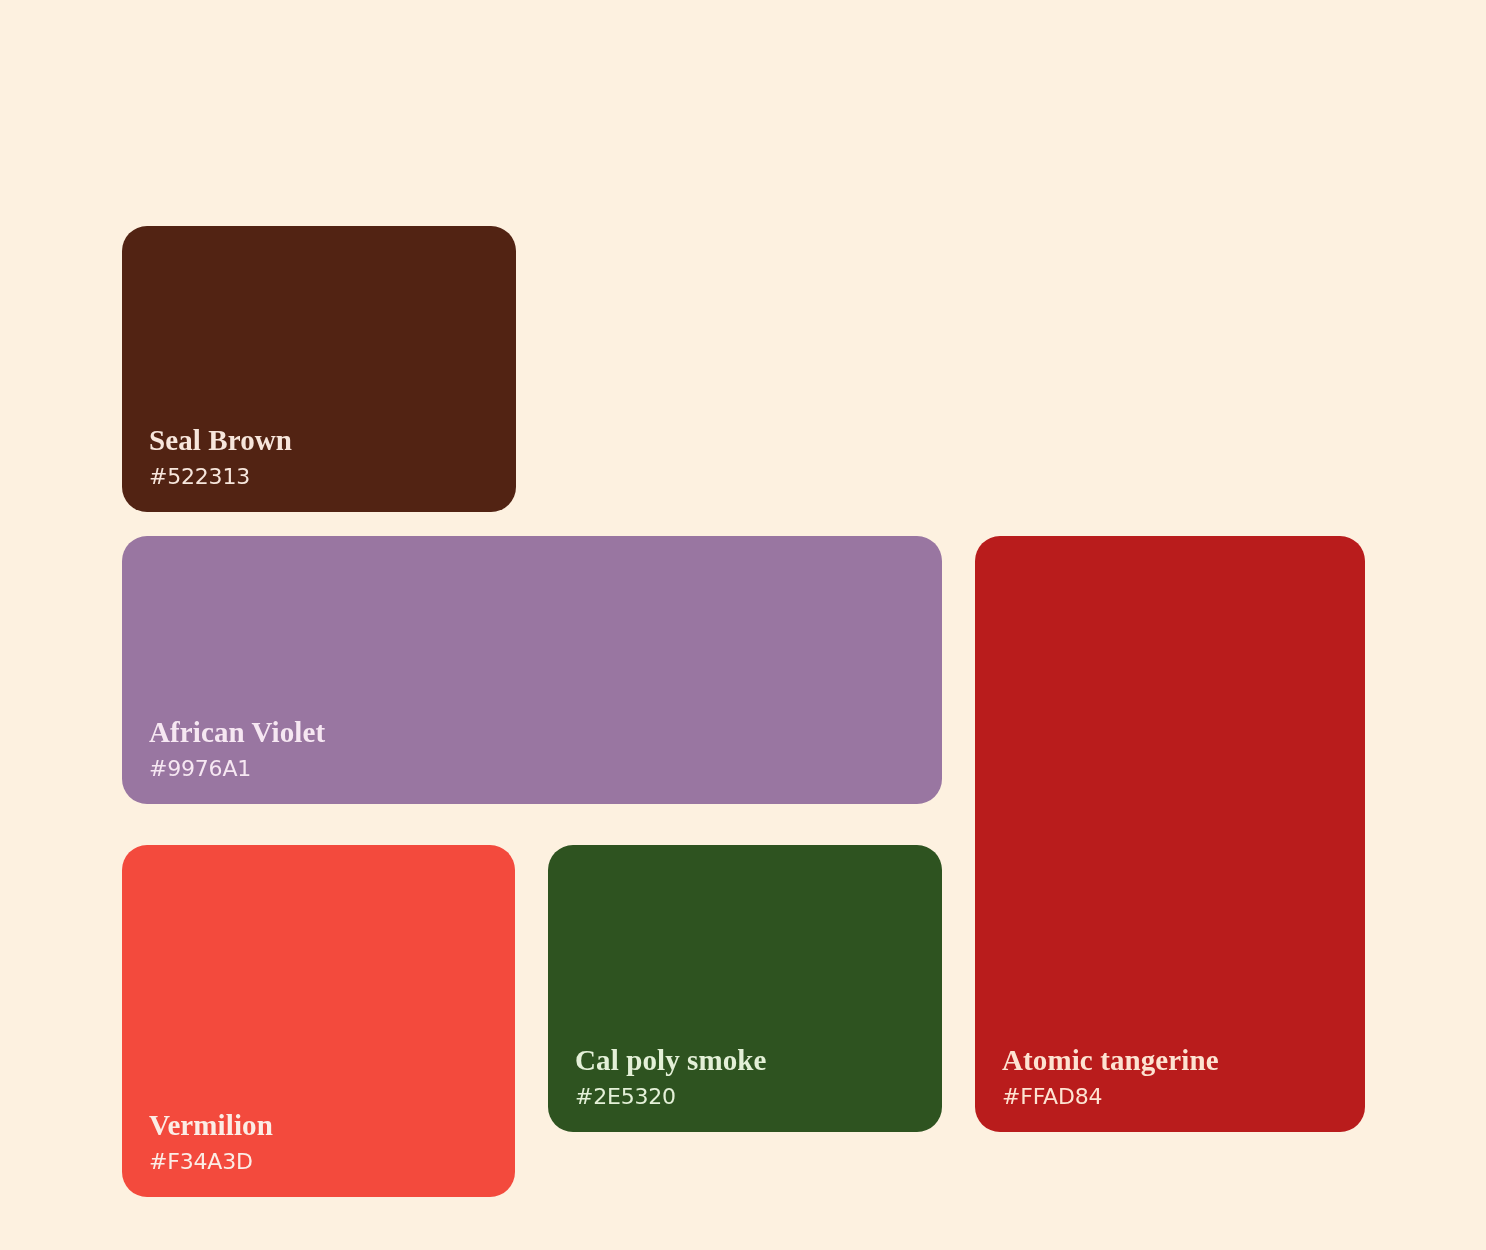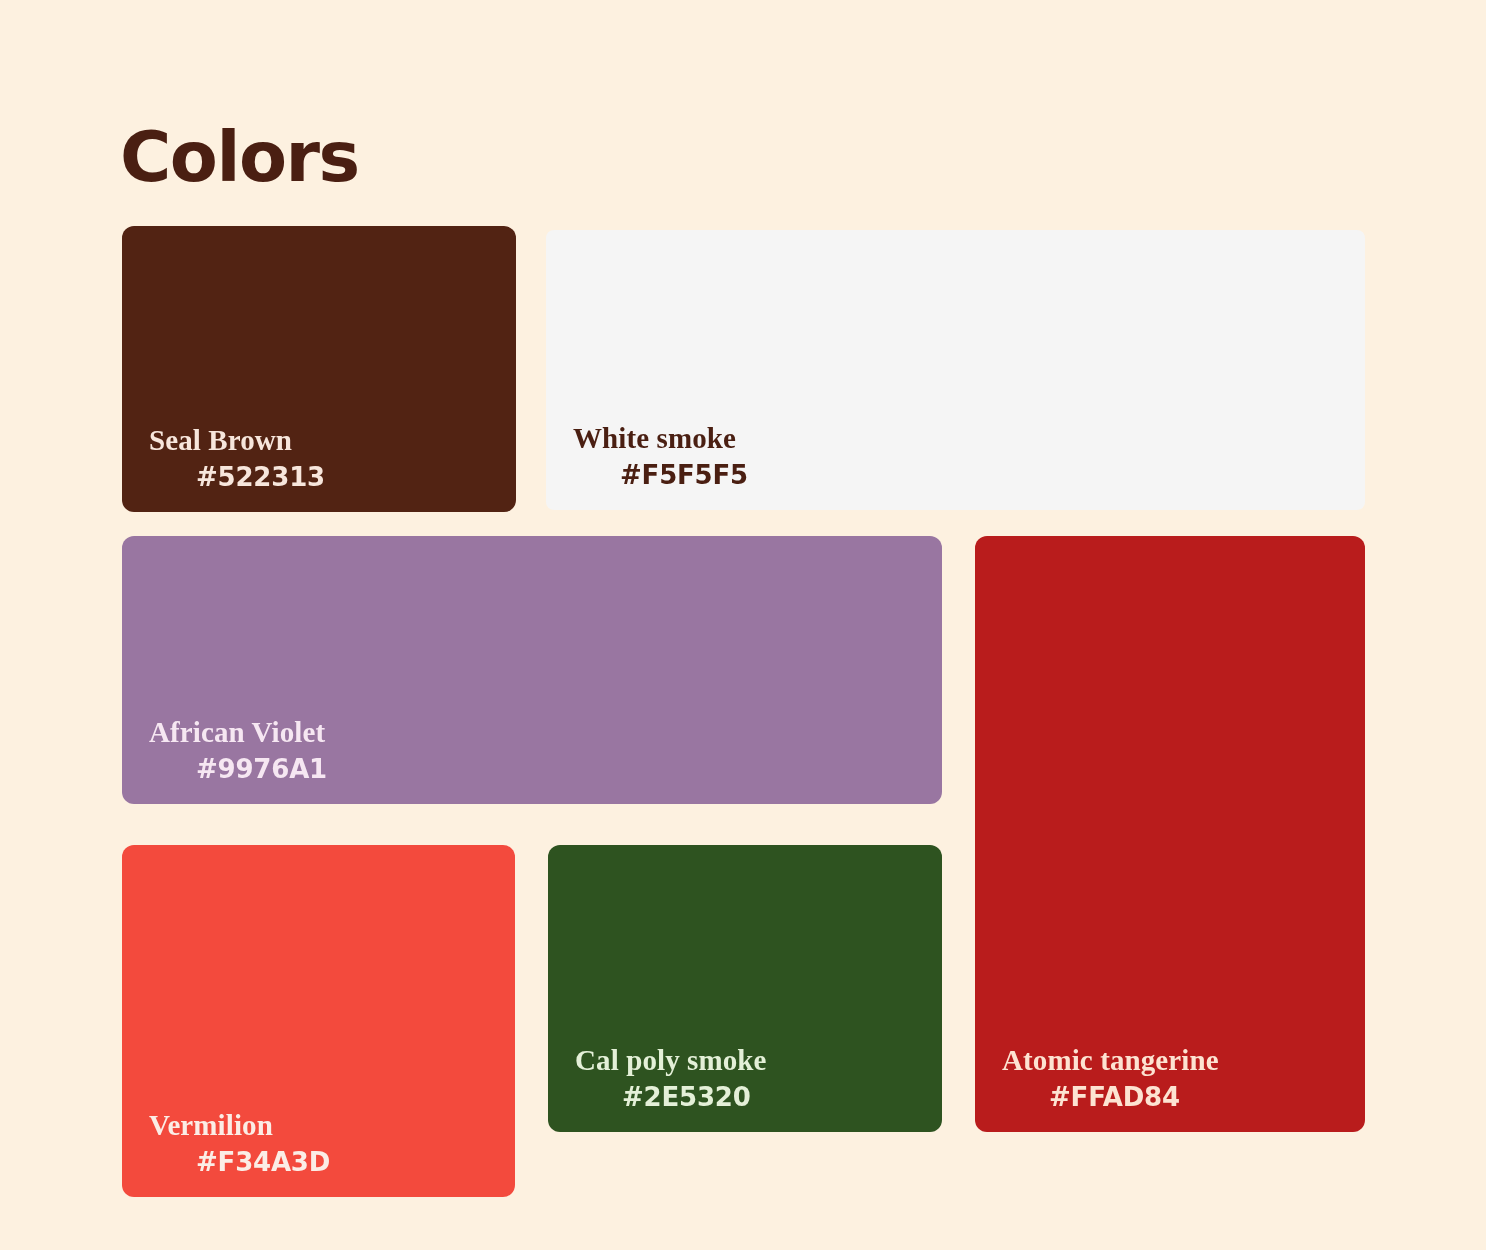--- a/index.html
+++ b/index.html
@@ -42,21 +42,21 @@
   .swatch-grid {
     position: absolute;
     left: 122px;
     top: 226px;
     width: 1243px;
     height: 906px;
   }
 
   .swatch-card {
     position: absolute;
-    border-radius: 12px;
+    border-radius: 25px;
     overflow: hidden;
     box-sizing: border-box;
   }
 
   
   .card-seal-brown       { left: 0px;   top: 0px;   width: 394px; height: 286px; }
   .card-white-smoke      { left: 424px; top: 4px;   width: 819px; height: 280px; border-radius: 8px; }
   .card-african-violet   { left: 0px;   top: 310px; width: 820px; height: 268px; }
   .card-atomic-tangerine { left: 853px; top: 310px; width: 390px; height: 596px; }
   .card-vermilion        { left: 0px;   top: 619px; width: 393px; height: 352px; }
@@ -76,50 +76,42 @@
     font-size: 29px;
     line-height: 34px;
     letter-spacing: 0.1px;
     margin-bottom: 7px;
     white-space: nowrap;
   }
 
   .color-hex {
     display: block;
     font-family: "DejaVu Sans", sans-serif;
-    font-weight: bold;
-    font-size: 26px;
+    font-weight: normal;
+    font-size: 22px;
     line-height: 26px;
     letter-spacing: -0.2px;
     white-space: nowrap;
-    margin-left: 47px;
   }
 </style>
 </head>
 <body style="background: rgb(253, 241, 224);">
 
 <div id="page" style="background: rgb(253, 241, 224);">
 
-  <h1 class="page-title" style="color: rgb(74, 31, 18);">Colors</h1>
 
   <div class="swatch-grid">
 
     <div class="swatch-card card-seal-brown" style="background: rgb(82, 35, 19);">
       <div class="card-label" style="color: rgb(247, 230, 220);">
         <span class="color-name">Seal Brown</span>
         <span class="color-hex">#522313</span>
       </div>
     </div>
 
-    <div class="swatch-card card-white-smoke" style="background: rgb(245, 245, 245);">
-      <div class="card-label" style="color: rgb(74, 31, 18);">
-        <span class="color-name">White smoke</span>
-        <span class="color-hex">#F5F5F5</span>
-      </div>
-    </div>
 
     <div class="swatch-card card-african-violet" style="background: rgb(153, 118, 161);">
       <div class="card-label" style="color: rgb(246, 231, 242);">
         <span class="color-name">African Violet</span>
         <span class="color-hex">#9976A1</span>
       </div>
     </div>
 
     <div class="swatch-card card-atomic-tangerine" style="background: #b91c1c;">
       <div class="card-label" style="color: rgb(253, 227, 210);">

